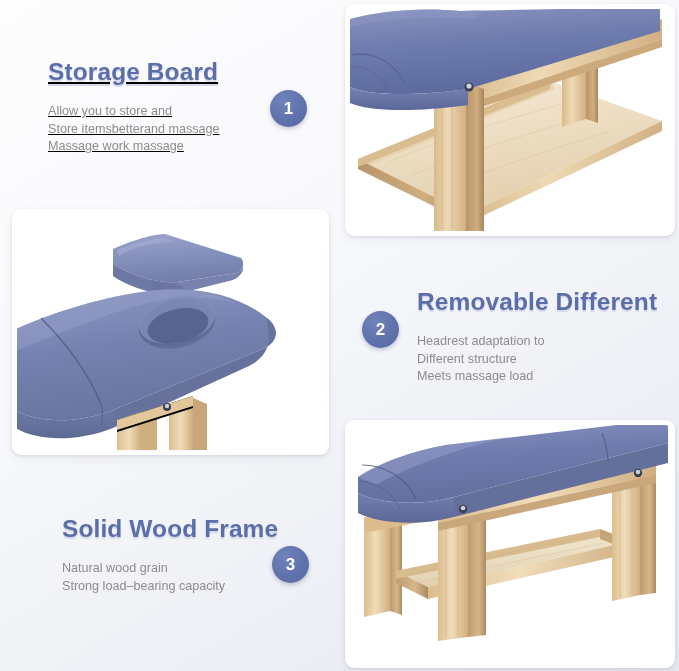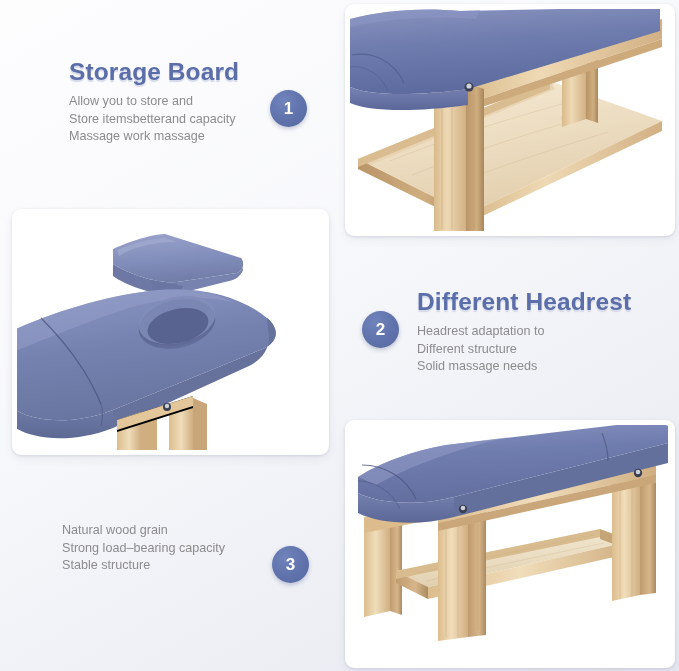--- a/index.html
+++ b/index.html
@@ -52,31 +52,31 @@
   .feature h2 {
     margin: 0;
     font-size: 24.5px;
     font-weight: bold;
     color: #5b6eaa;
     letter-spacing: 0.1px;
     text-shadow: 0 2px 1px rgba(210,215,232,0.95), 0 1px 0 rgba(255,255,255,0.9);
     white-space: nowrap;
   }
   .feature .lines {
-    margin-top: 7px;
+    margin-top: 17px;
   }
   .feature .lines span {
     display: block;
     font-size: 12.6px;
     line-height: 17.5px;
     color: #8c8c8e;
     white-space: nowrap;
   }
 
-  #feat-storage { left: 69px;  top: 58px; }
+  #feat-storage { left: 48px;  top: 58px; text-decoration: underline; }
   #feat-head    { left: 417px; top: 288px; }
   #feat-frame   { left: 62px;  top: 515px; }
 
   
   .badge {
     position: absolute;
     width: 37px;
     height: 37px;
     border-radius: 50%;
     background: radial-gradient(circle at 36% 30%, #7183bb 0%, #5f72ab 55%, #56699f 100%);
@@ -344,38 +344,38 @@
           <ellipse cx="288" cy="47" rx="2.3" ry="2.3" fill="#ccd0da"></ellipse>
         </g>
       </svg>
     </div>
   </div>
 
   <div class="feature" id="feat-storage">
     <h2>Storage Board</h2>
     <div class="lines">
       <span>Allow you to store and</span>
-      <span>Store itemsbetterand capacity</span>
+      <span>Store itemsbetterand massage</span>
       <span>Massage work massage</span>
     </div>
   </div>
   <div class="badge" id="badge-1">1</div>
 
   <div class="feature" id="feat-head">
-    <h2>Different Headrest</h2>
+    <h2>Removable Different</h2>
     <div class="lines">
       <span>Headrest adaptation to</span>
       <span>Different structure</span>
-      <span>Solid massage needs</span>
+      <span>Meets massage load</span>
     </div>
   </div>
   <div class="badge" id="badge-2">2</div>
 
   <div class="feature" id="feat-frame">
+    <h2>Solid Wood Frame</h2>
     <div class="lines">
       <span>Natural wood grain</span>
       <span>Strong load–bearing capacity</span>
-      <span>Stable structure</span>
     </div>
   </div>
   <div class="badge" id="badge-3">3</div>
 
 </div>
 
 </body></html>

